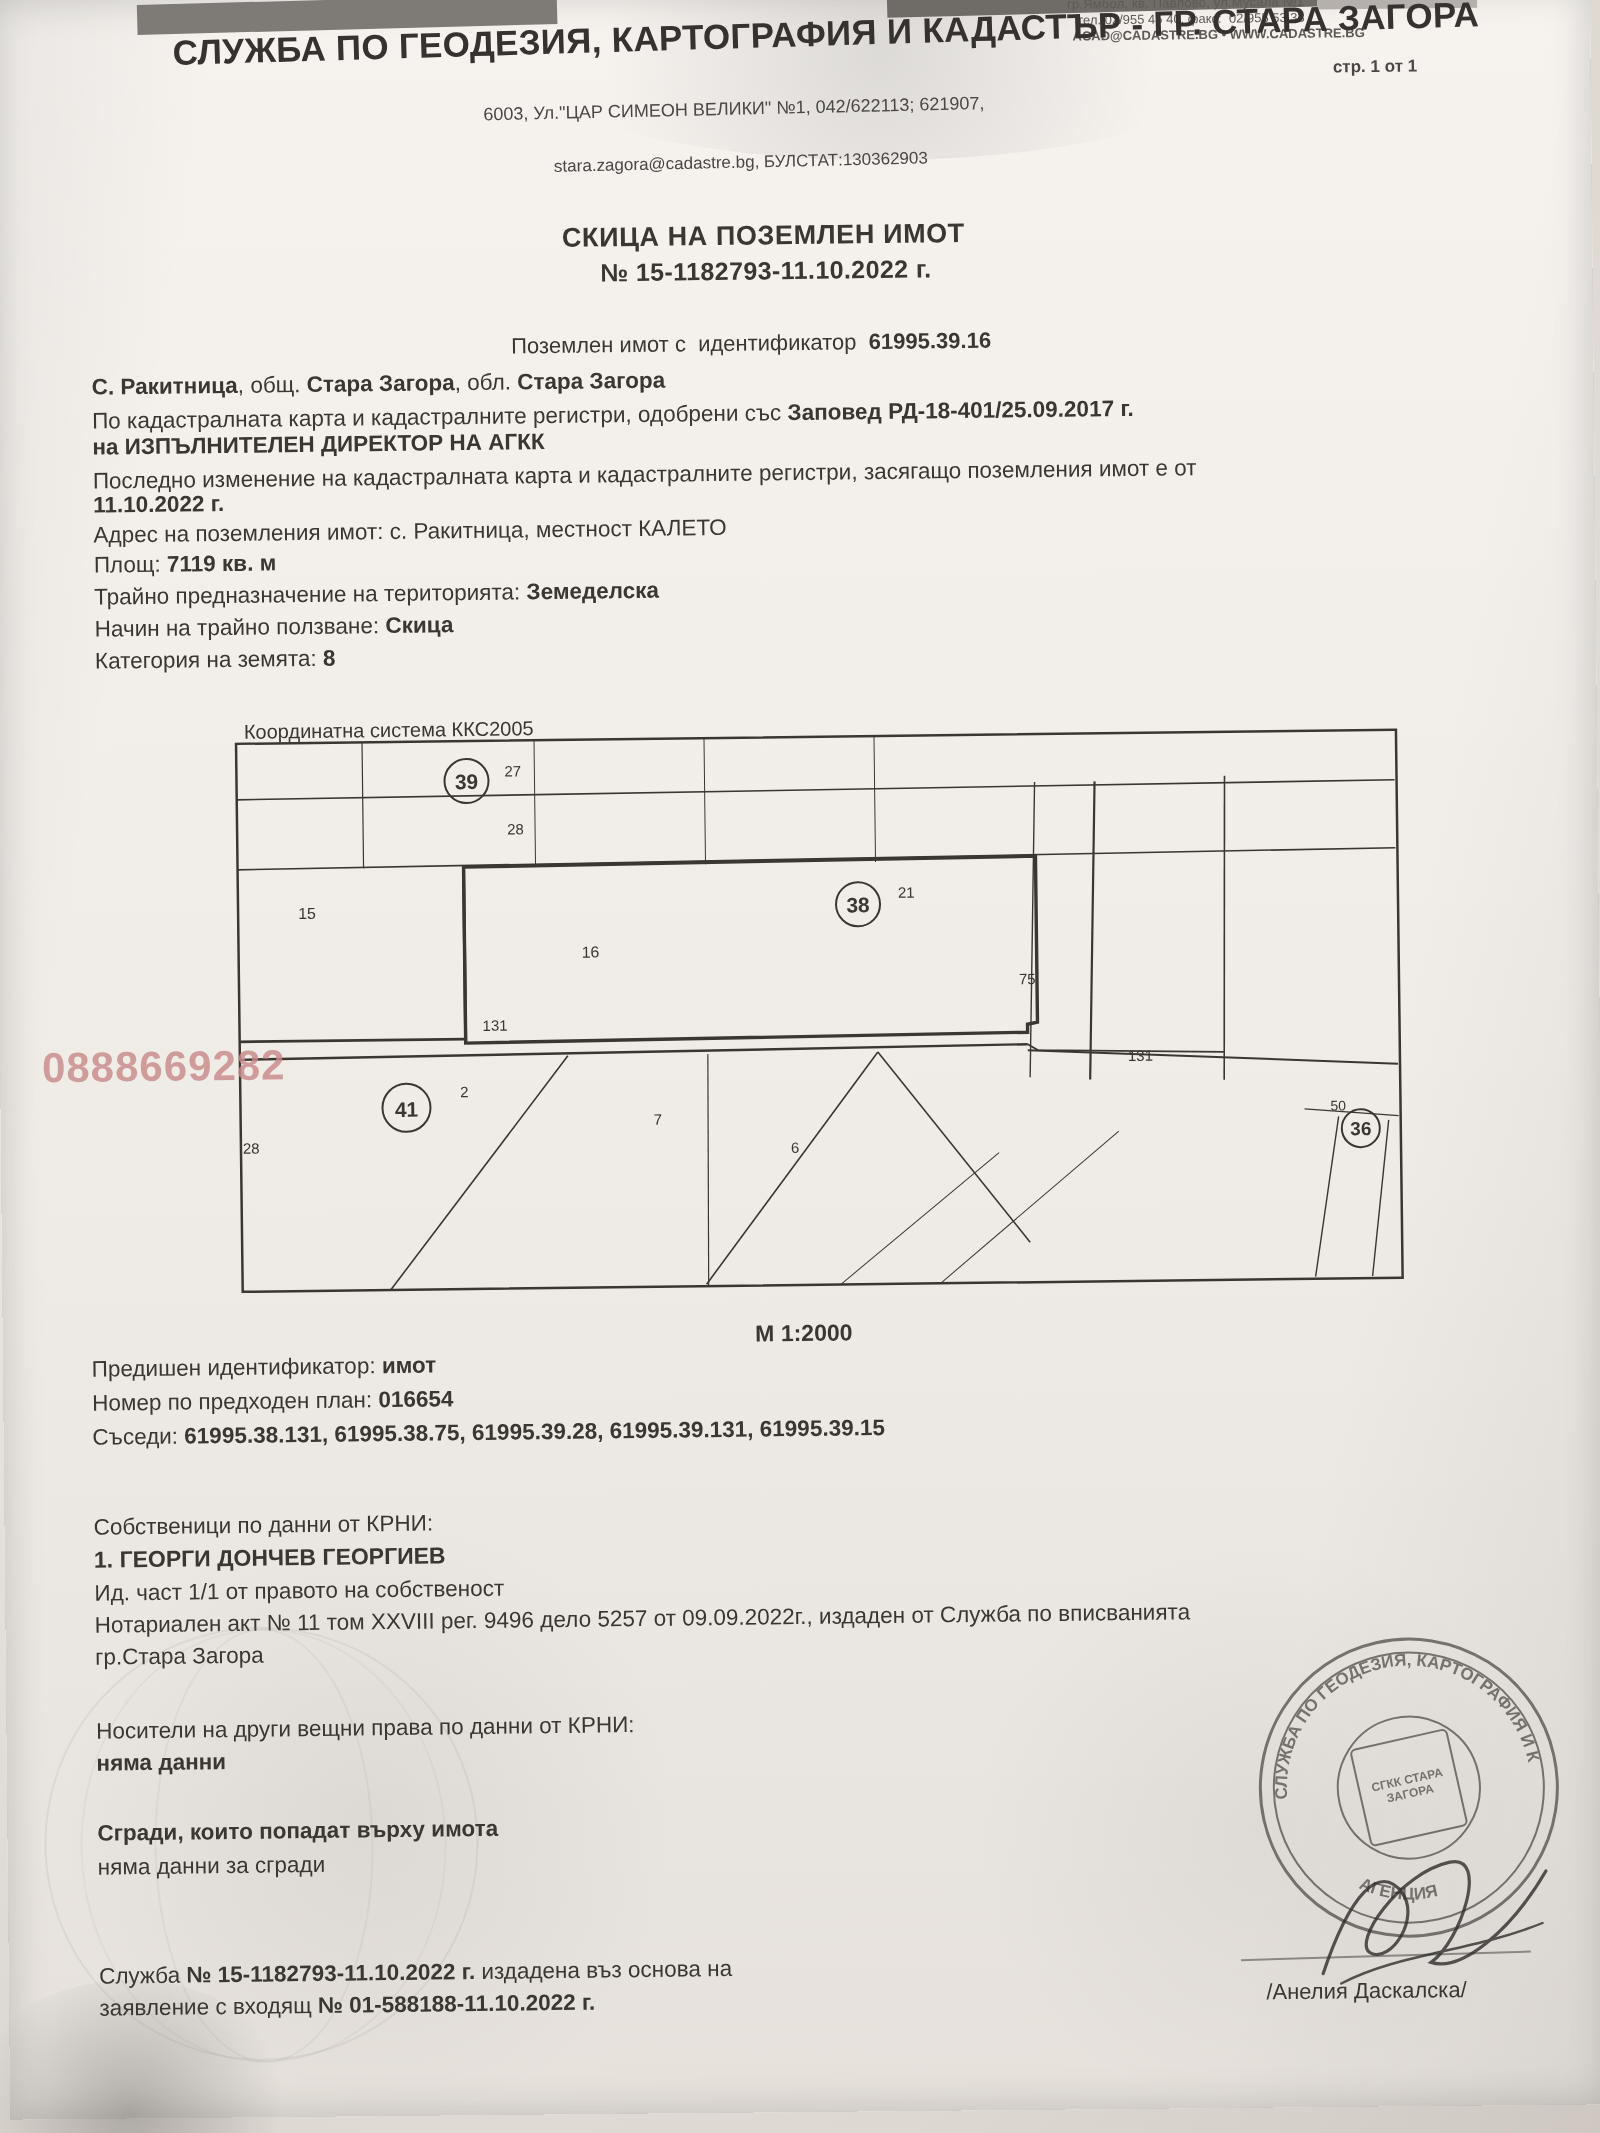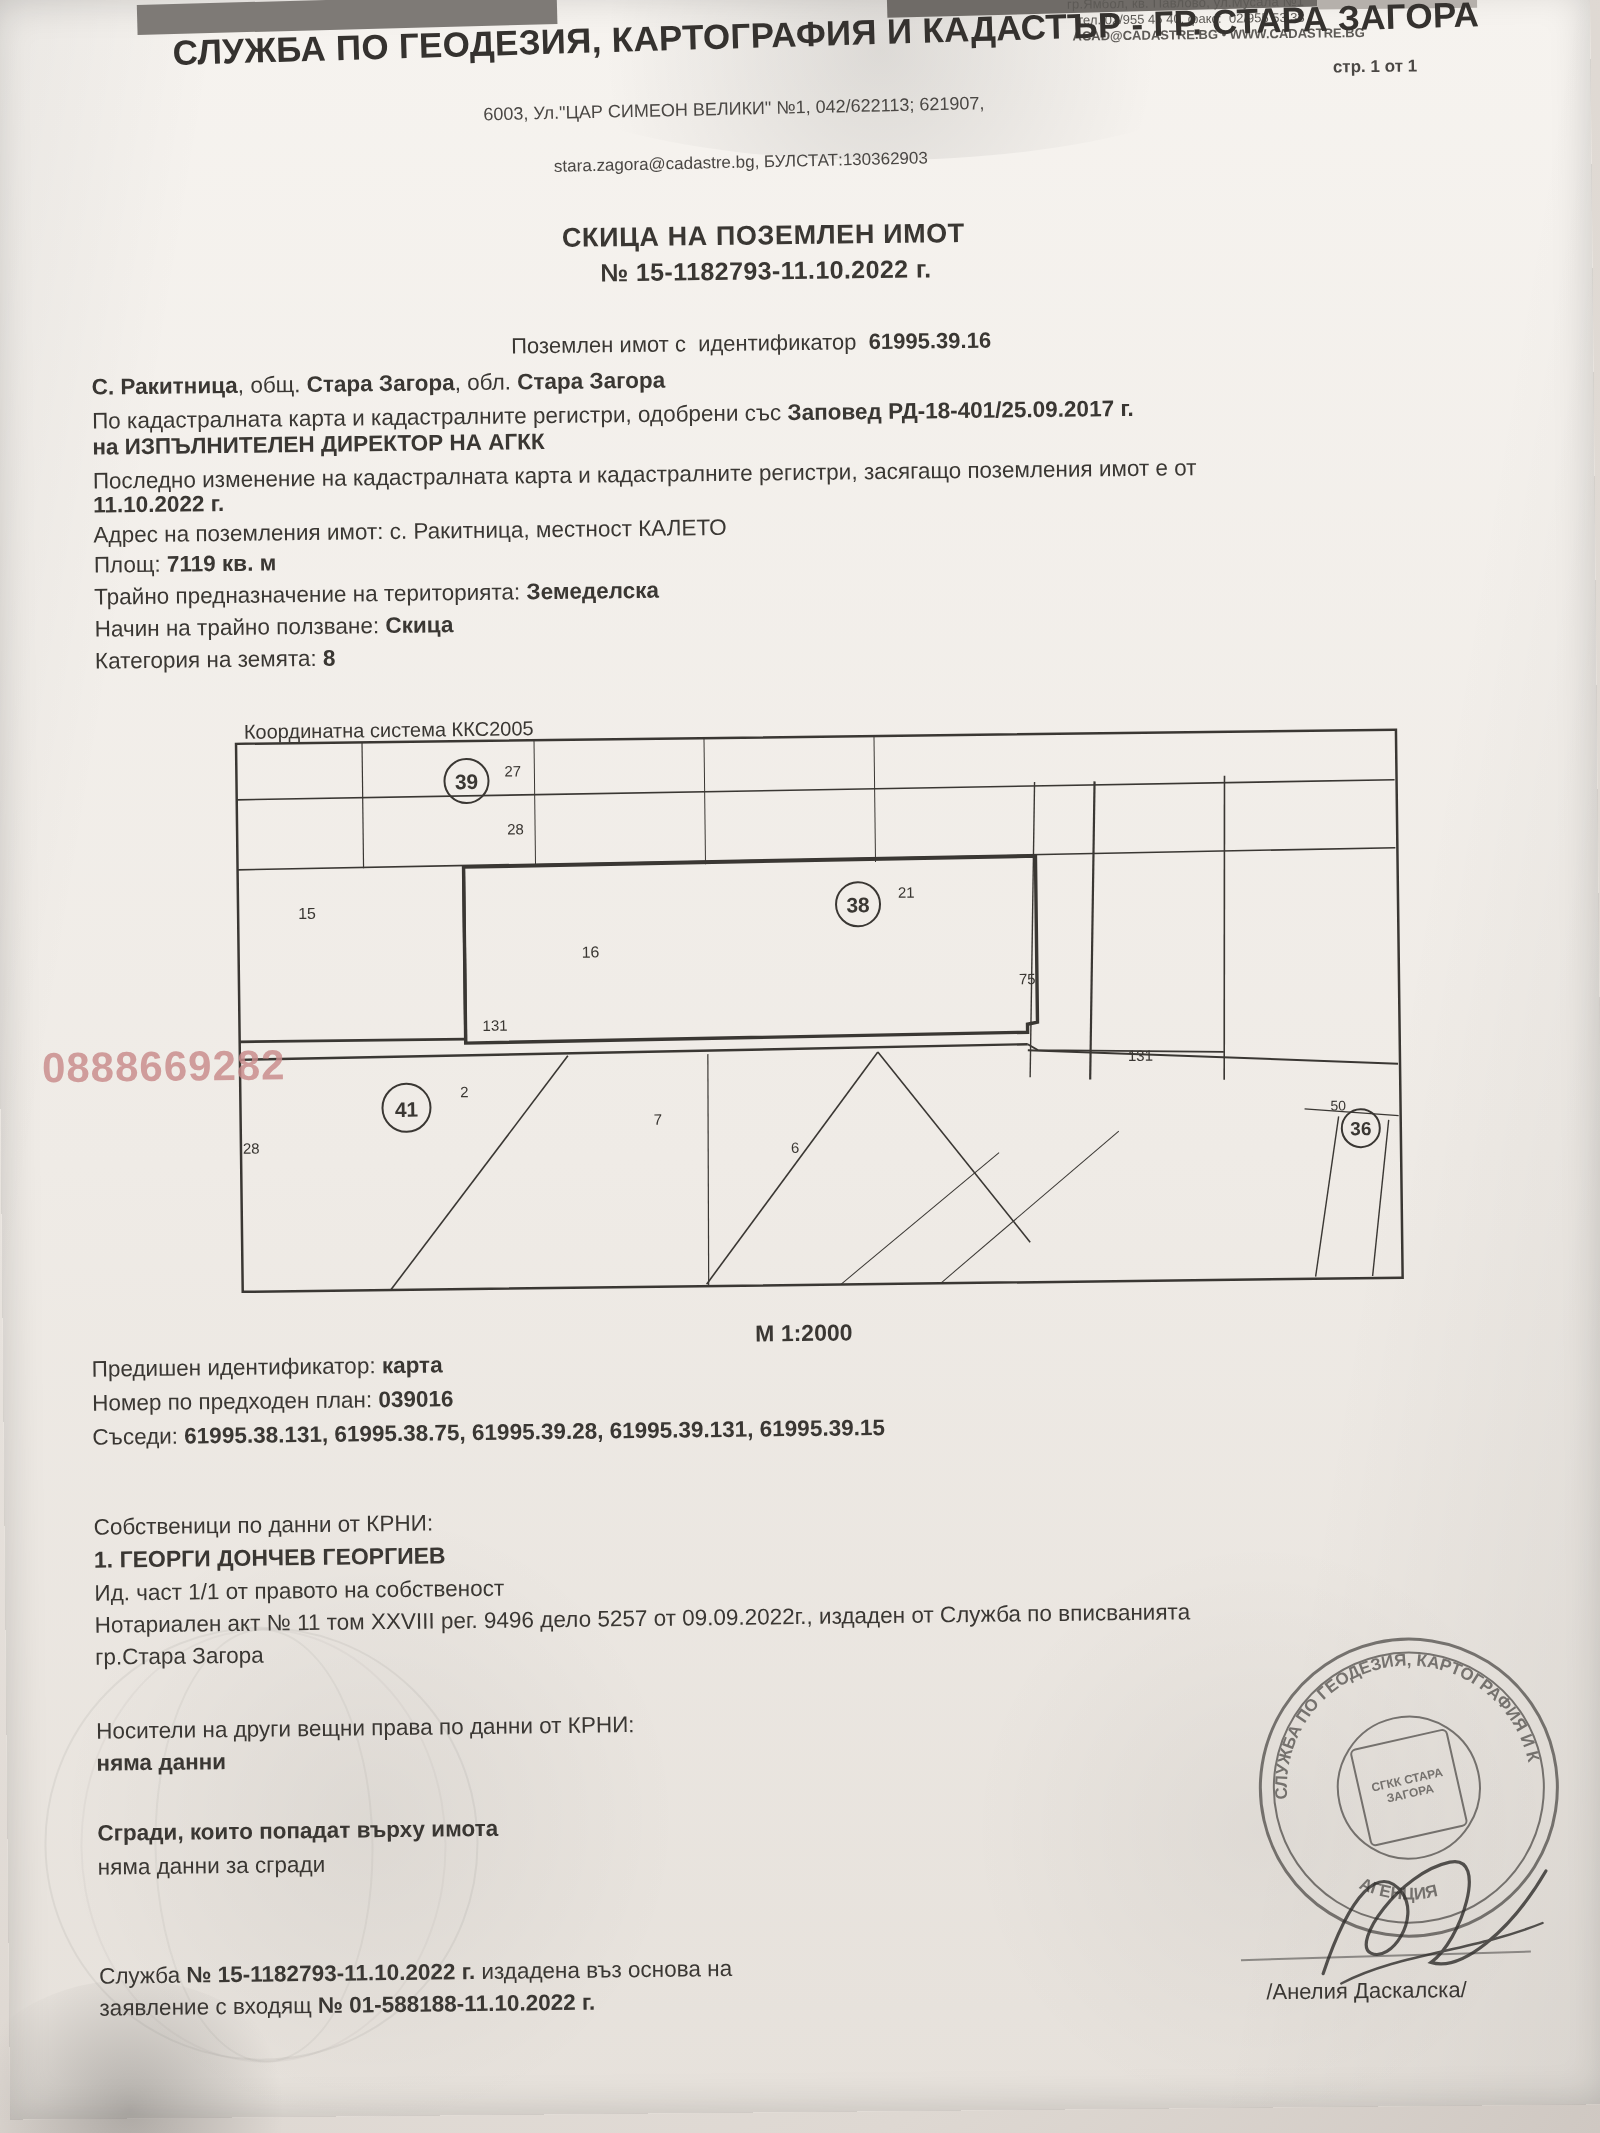--- a/index.html
+++ b/index.html
@@ -363,23 +363,23 @@
 
       <text class="mt" x="1092" y="382" font-size="14">50</text>
       <circle cx="1122" cy="400" r="19" fill="none" stroke="#3a3733" stroke-width="2"></circle>
       <text class="mt" x="1122" y="407" font-size="19" font-weight="bold" text-anchor="middle">36</text>
     </svg>
   </div>
 
   <div class="txt" id="map-scale">М 1:2000</div>
   <div class="txt" id="watermark">0888669282</div>
 
-  <div class="txt" id="l-prev"><span>Предишен идентификатор: </span><span class="b">карта</span></div>
-
-  <div class="txt" id="l-plan"><span>Номер по предходен план: </span><span class="b">039016</span></div>
+  <div class="txt" id="l-prev"><span>Предишен идентификатор: </span><span class="b">имот</span></div>
+
+  <div class="txt" id="l-plan"><span>Номер по предходен план: </span><span class="b">016654</span></div>
 
   <div class="txt" id="l-neigh"><span>Съседи: </span><span class="b">61995.38.131, 61995.38.75, 61995.39.28, 61995.39.131, 61995.39.15</span></div>
 
   <div class="txt" id="l-owners-h">Собственици по данни от КРНИ:</div>
   <div class="txt" id="l-owner-1">1. ГЕОРГИ ДОНЧЕВ ГЕОРГИЕВ</div>
   <div class="txt" id="l-owner-sh">Ид. част 1/1 от правото на собственост</div>
   <div class="txt" id="l-owner-act">Нотариален акт № 11 том XXVIII рег. 9496 дело 5257 от 09.09.2022г., издаден от Служба по вписванията</div>
   <div class="txt" id="l-owner-city">гр.Стара Загора</div>
 
   <div class="txt" id="l-rights-h">Носители на други вещни права по данни от КРНИ:</div>

